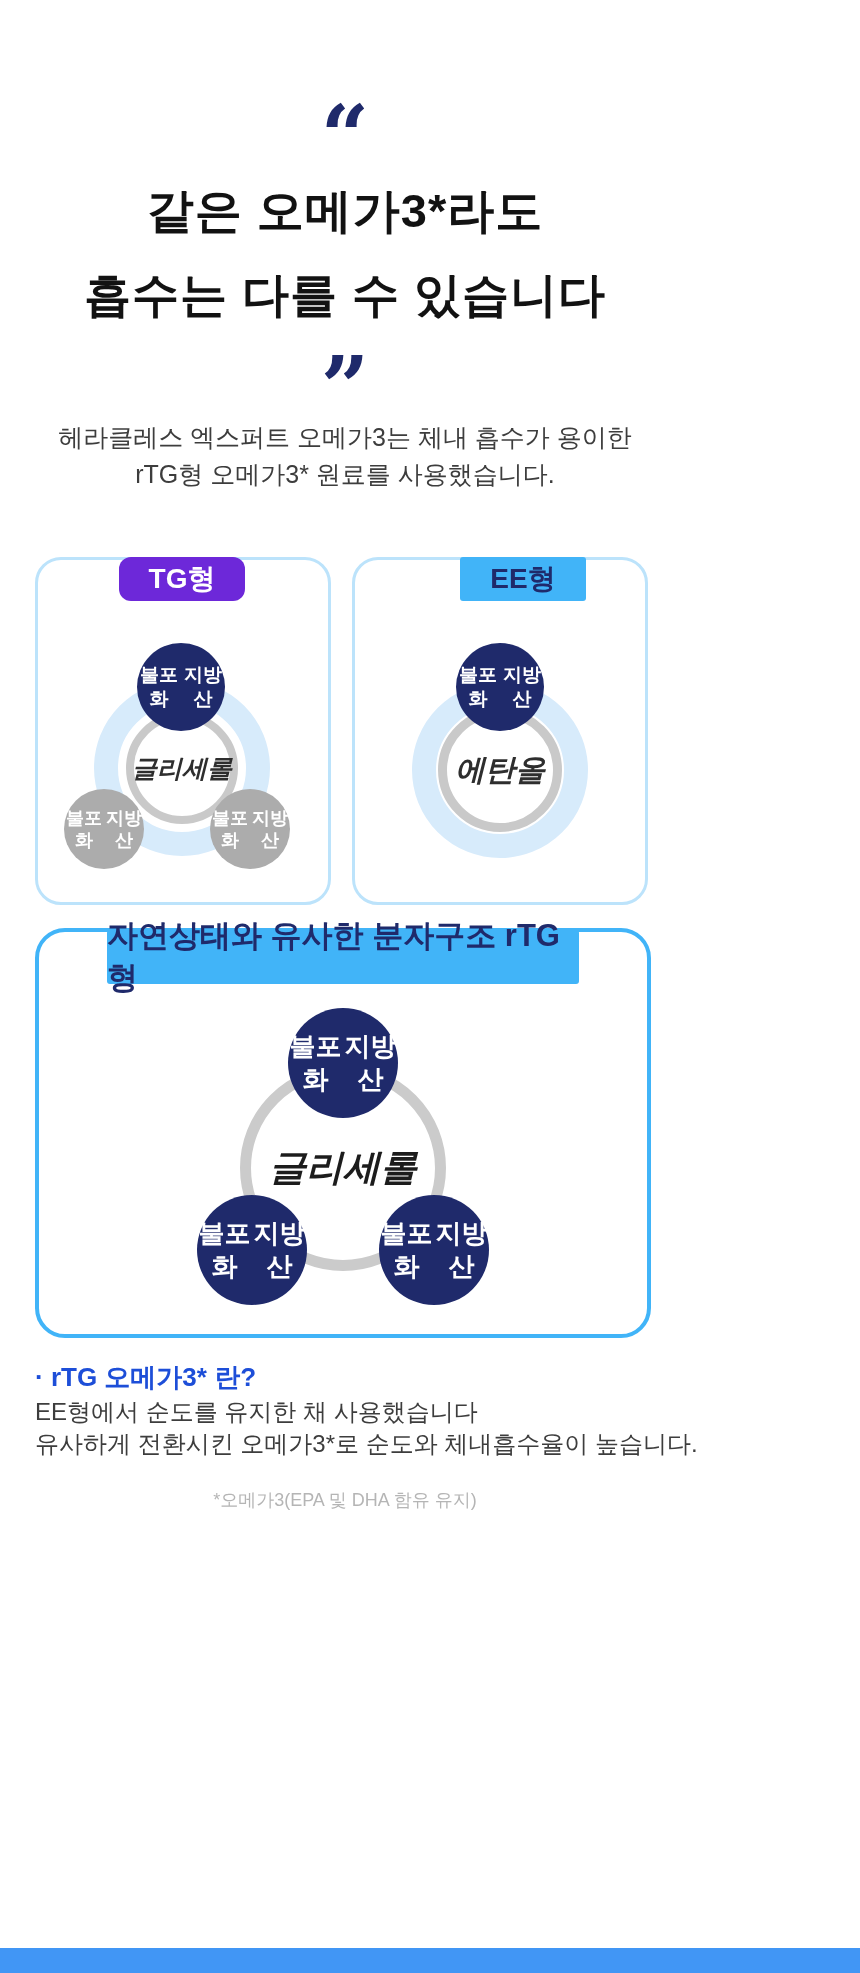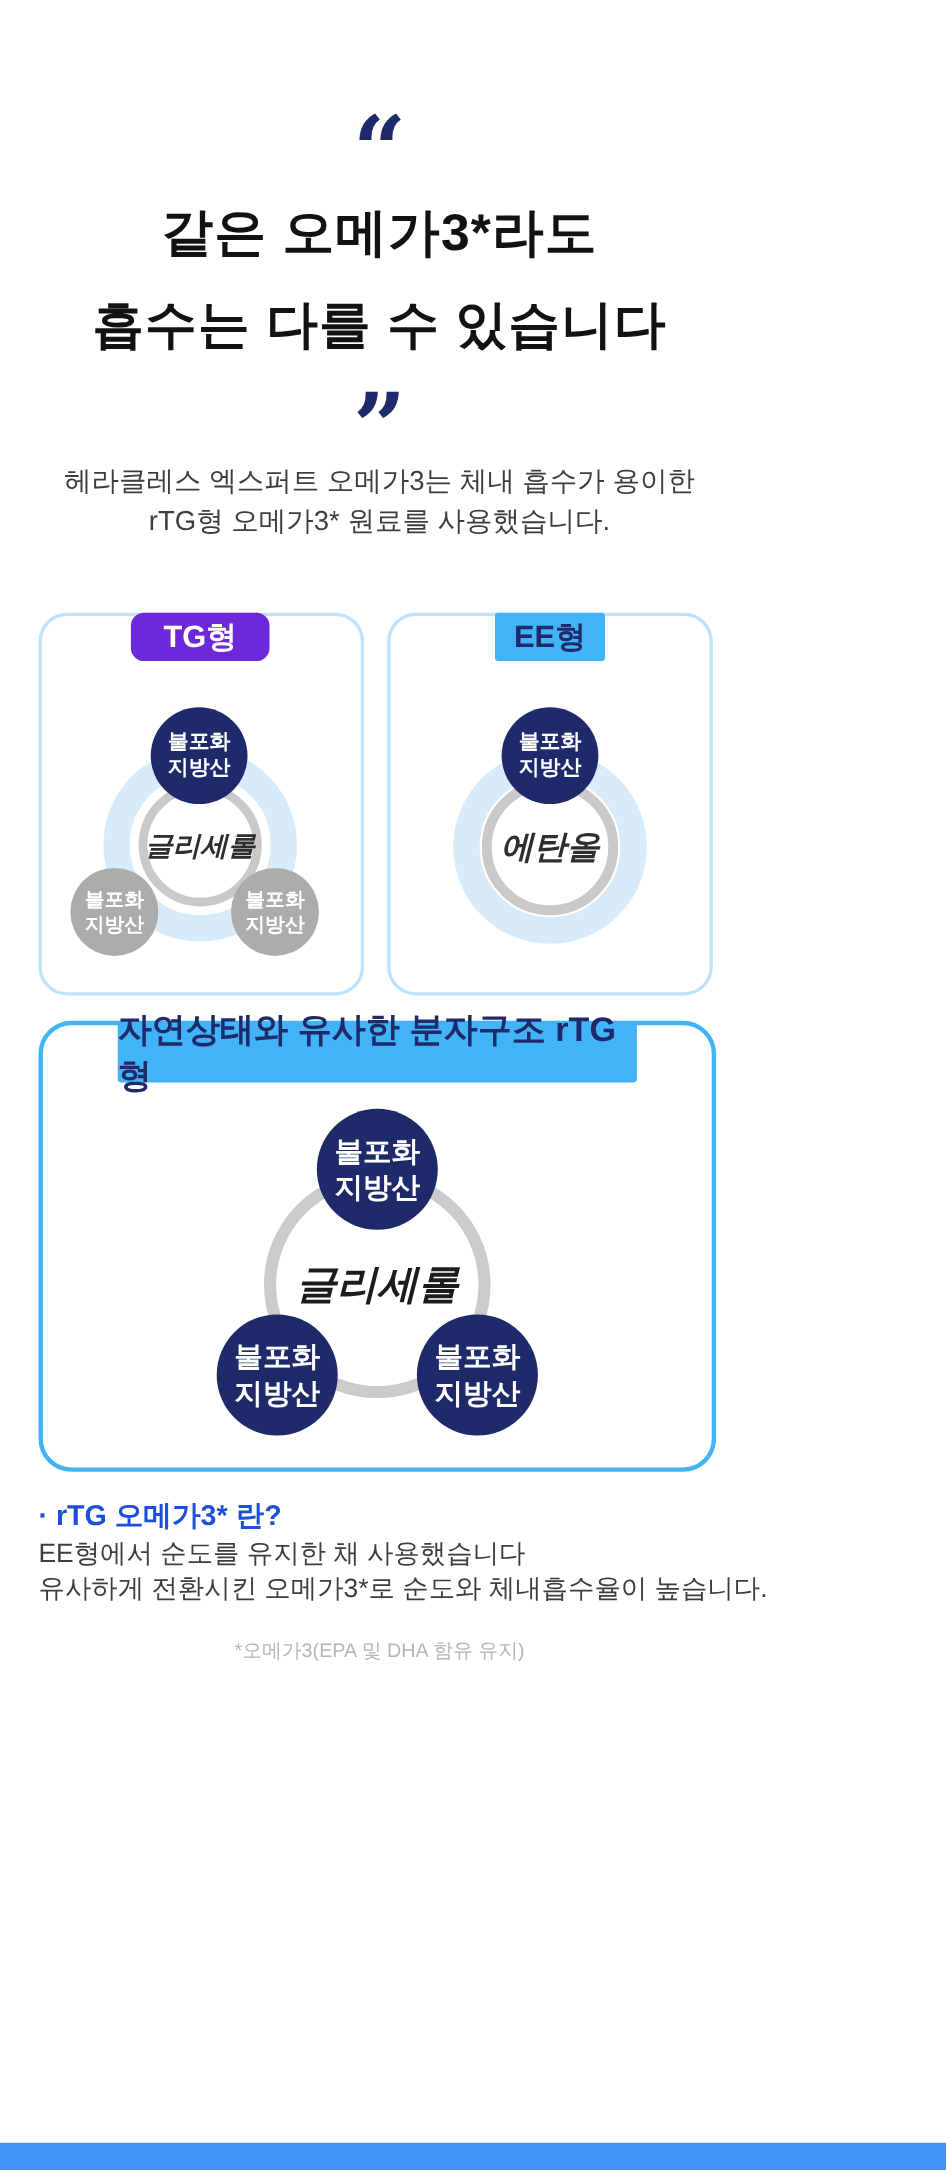--- a/index.html
+++ b/index.html
@@ -25,21 +25,21 @@
     font-weight:bold; z-index:6; border-radius:3px;
   }
   .badge-navy { background:#6d28d9; color:#ffffff;border-radius:12px; }
   .badge-blue { background:#41b4f8; color:#1f2a6b; }
   .ring { border-radius:50%; z-index:1; }
   .ring-blue { border:24px solid #d7ebfb; }
   .ring-gray { border:8px solid #c9c9c9; }
   .ring-gray-thin { border:9px solid #c9c9c9; }
   .ring-gray-big { border:11px solid #cbcbcb; }
   .node {
-    border-radius:50%; display:flex; flex-direction:column;
+    border-radius:50%; display:flex; flex-direction:row;
     align-items:center; justify-content:center;
     color:#ffffff; font-weight:bold; text-align:center; z-index:4;
   }
   .node-navy { background:#1f2a6b; }
   .node-gray { background:#acacac; }
   .center-label {
     display:flex; align-items:center; justify-content:center;
     font-weight:bold; color:#2e2e2e; z-index:3; text-align:center;font-style:italic;
   }
   .def-title { font-size:26px; font-weight:bold; color:#1d4ed8; }
@@ -76,21 +76,21 @@
   <div class="abs node node-gray" style="left:64px; top:789px; width:80px; height:80px; font-size:18px; line-height:22px;">
     <span>불포화</span>
     <span>지방산</span>
   </div>
   <div class="abs node node-gray" style="left:210px; top:789px; width:80px; height:80px; font-size:18px; line-height:22px;">
     <span>불포화</span>
     <span>지방산</span>
   </div>
 
   <div class="abs card card-light" style="left:352px; top:557px; width:296px; height:348px;"></div>
-  <div class="abs badge badge-blue" style="left:450px; top:557px; width:100px; height:44px; font-size:28px;">EE형</div>
+  <div class="abs badge badge-blue" style="left:460px; top:557px; width:126px; height:44px; font-size:28px;">EE형</div>
   <div class="abs ring ring-blue" style="left:412px; top:682px; width:176px; height:176px;"></div>
   <div class="abs ring ring-gray-thin" style="left:438px; top:708px; width:124px; height:124px;"></div>
   <div class="abs center-label" style="left:440px; top:744px; width:120px; height:52px; font-size:30px;">에탄올</div>
   <div class="abs node node-navy" style="left:456px; top:643px; width:88px; height:88px; font-size:19px; line-height:24px;">
     <span>불포화</span>
     <span>지방산</span>
   </div>
 
   <div class="abs card card-strong" style="left:35px; top:928px; width:616px; height:410px;"></div>
   <div class="abs badge badge-blue" style="left:107px; top:930px; width:472px; height:54px; font-size:31px;">자연상태와 유사한 분자구조 rTG형</div>

